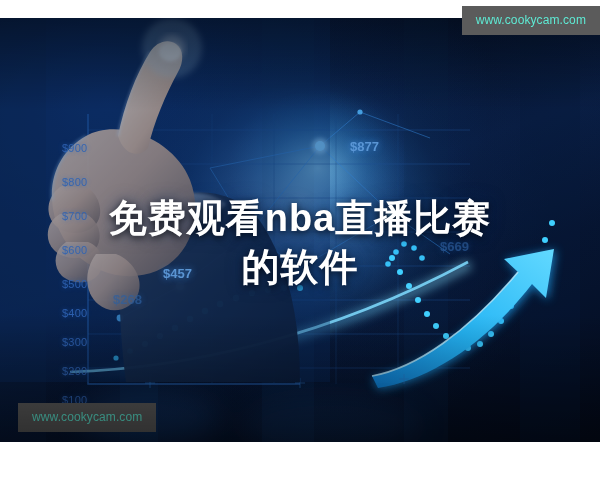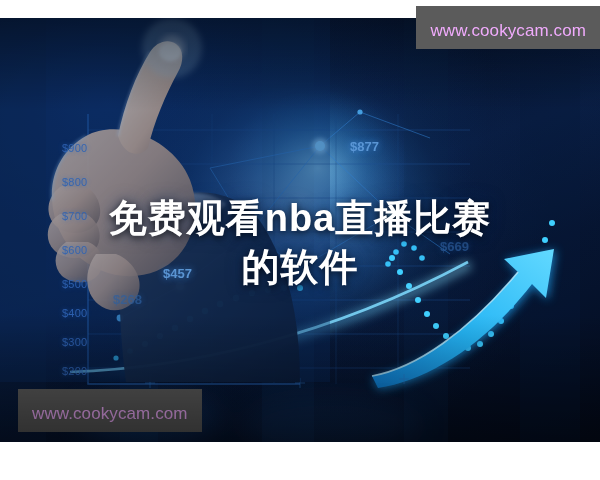--- a/index.html
+++ b/index.html
@@ -46,23 +46,23 @@
     text-align:center;color:#ffffff;
     font-size:38px;line-height:49px;font-weight:bold;
     letter-spacing:1px;
     text-shadow:0 2px 7px rgba(0,0,0,.72),0 0 16px rgba(10,40,90,.6);
     white-space:nowrap;
   }
   .title .line{display:block;}
 
   
   .wm{
-    position:absolute;background:#5b5b5b;color:#f0abfc;
-    font-size:17px;letter-spacing:.1px;
-    padding:15px 14px 8px 14px;white-space:nowrap;
+    position:absolute;background:#5b5b5b;color:#5eead4;
+    font-size:12px;letter-spacing:.1px;
+    padding:7px 14px 8px 14px;white-space:nowrap;
   }
   .wm-top{right:0;top:6px;}
   .wm-bottom{left:18px;bottom:10px;}
 </style>
 </head>
 <body>
 
 <div class="page">
 
   <div class="hero">

